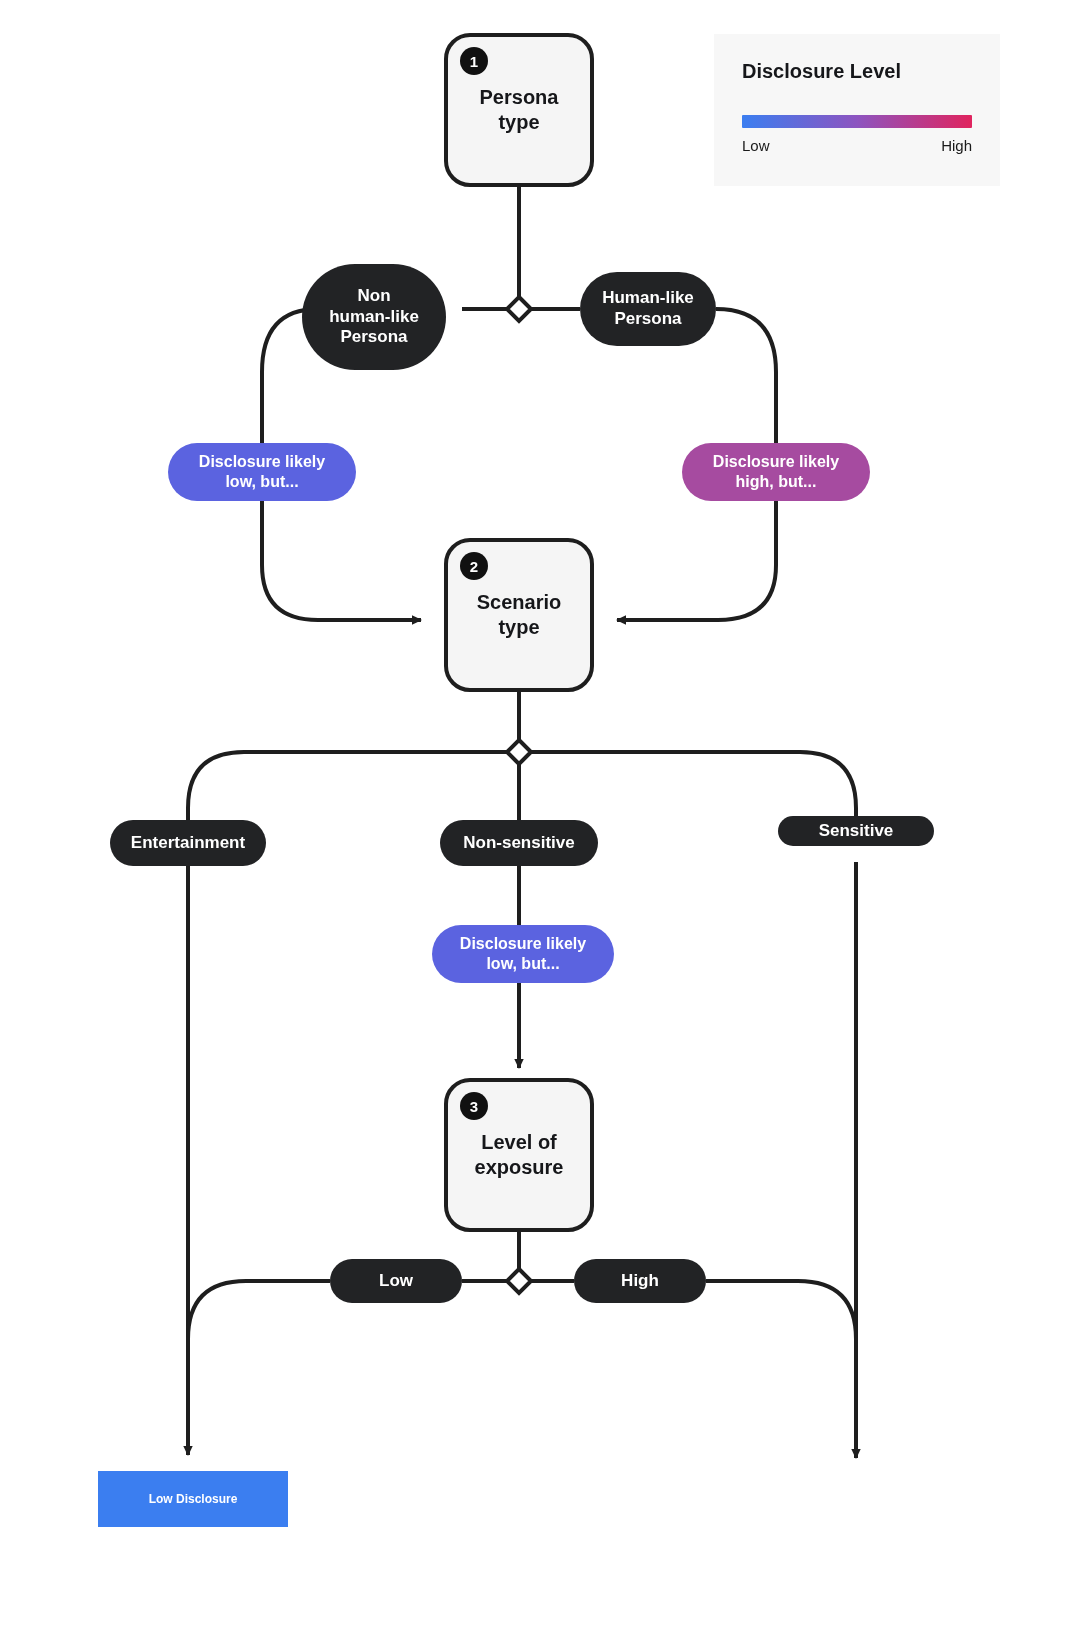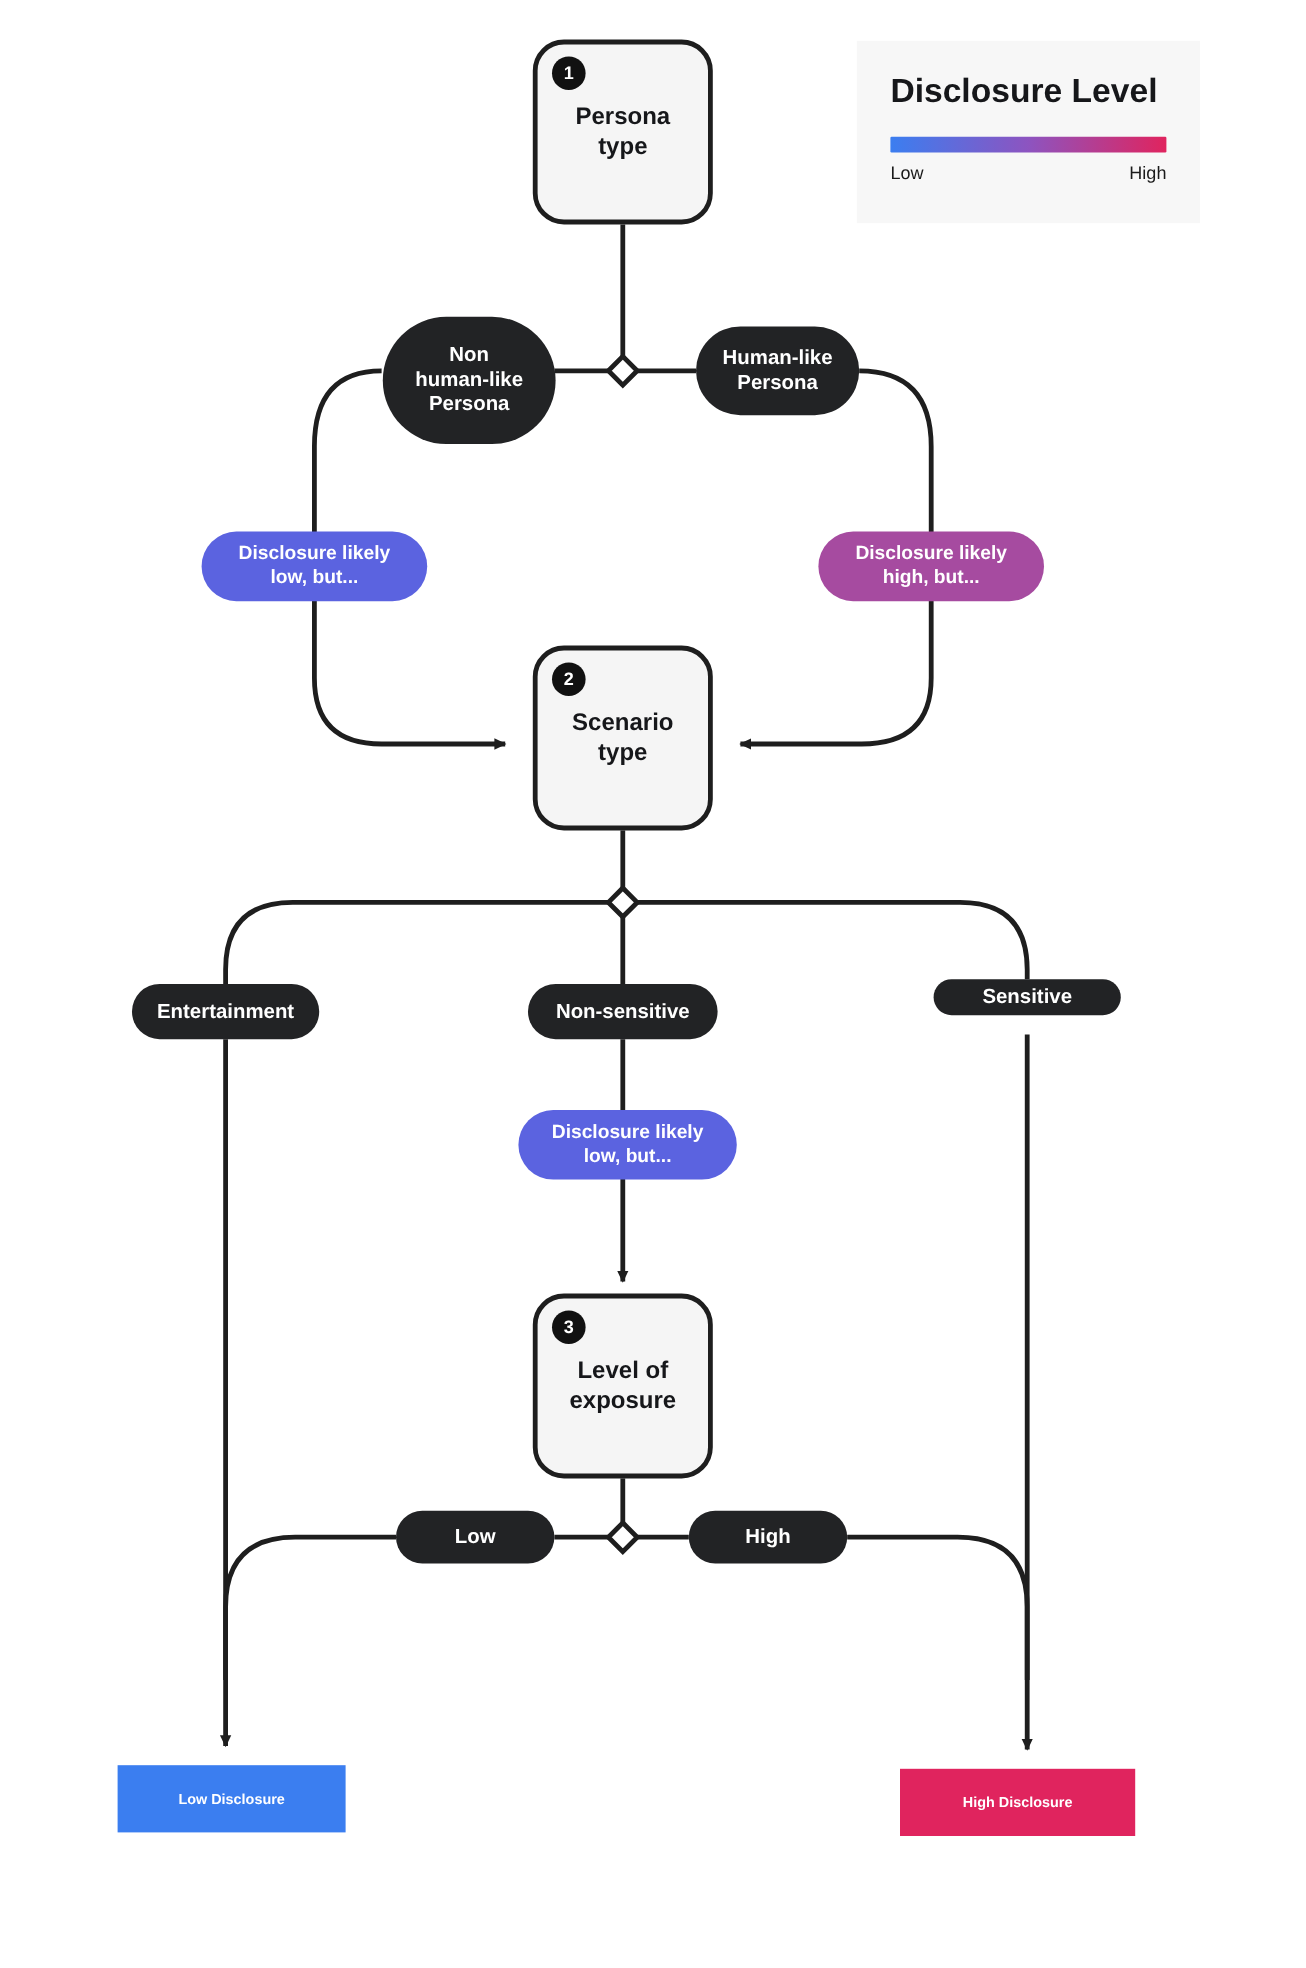--- a/index.html
+++ b/index.html
@@ -120,24 +120,24 @@
     position: absolute;
     left: 714px;
     top: 34px;
     width: 286px;
     height: 152px;
     background: #f7f7f7;
     box-sizing: border-box;
     padding: 26px 28px 0 28px;
   }
   #legend .legend-title {
-    font-size: 28px;
+    font-size: 20px;
     font-weight: bold;
     color: #16171a;
-    margin-bottom: 22px;
+    margin-bottom: 32px;
   }
   #legend .legend-bar {
     height: 13px;
     width: 230px;
     border-radius: 1px;
   }
   #legend .legend-scale {
     display: flex;
     justify-content: space-between;
     width: 230px;
@@ -233,21 +233,21 @@
     <span class="dlabel">Scenario
 type</span>
   </div>
 
   <div class="dnode" style="left:444px; top:1078px; width:150px; height:154px;">
     <span class="badge">3</span>
     <span class="dlabel">Level of
 exposure</span>
   </div>
 
-  <div class="pill" style="left:319px; top:264px; width:144px; height:106px;">
+  <div class="pill" style="left:302px; top:264px; width:144px; height:106px;">
     <span>Non
 human-like
 Persona</span>
   </div>
 
   <div class="pill" style="left:580px; top:272px; width:136px; height:74px;">
     <span>Human-like
 Persona</span>
   </div>
 
@@ -283,17 +283,14 @@
   </div>
 
   <div class="pill" style="left:574px; top:1259px; width:132px; height:44px;">
     <span>High</span>
   </div>
 
   <div class="outcome" style="left:98px; top:1471px; width:190px; height:56px; background:#3b7ef0;">
     <span>Low Disclosure</span>
   </div>
 
-  <div class="outcome" style="left:750px; top:1474px; width:196px; height:56px; background:#e0245e;">
-    <span>High Disclosure</span>
-  </div>
 
 </div>
 
 </body></html>

